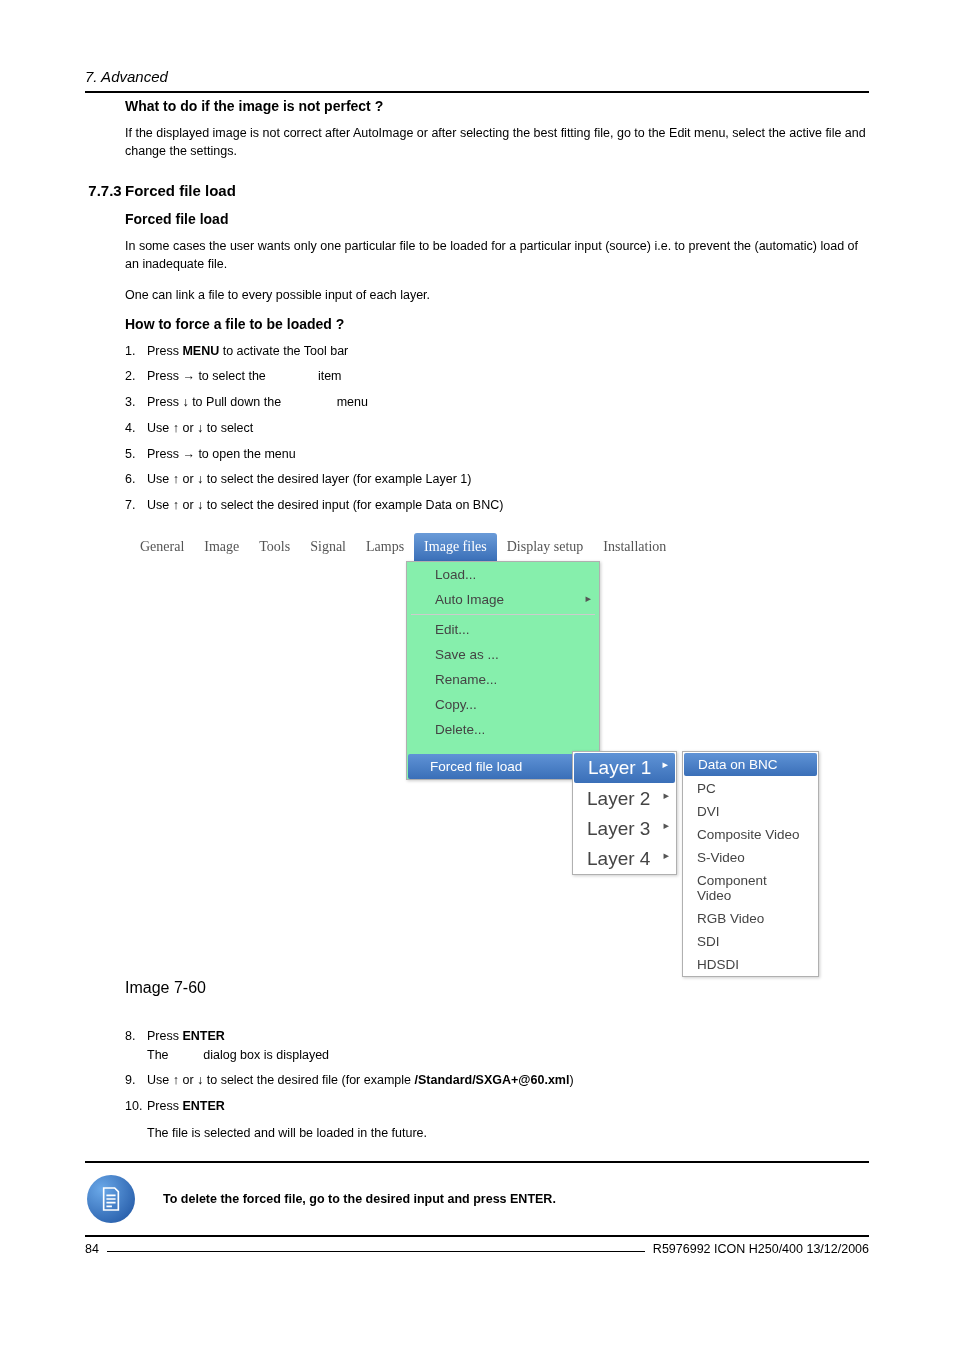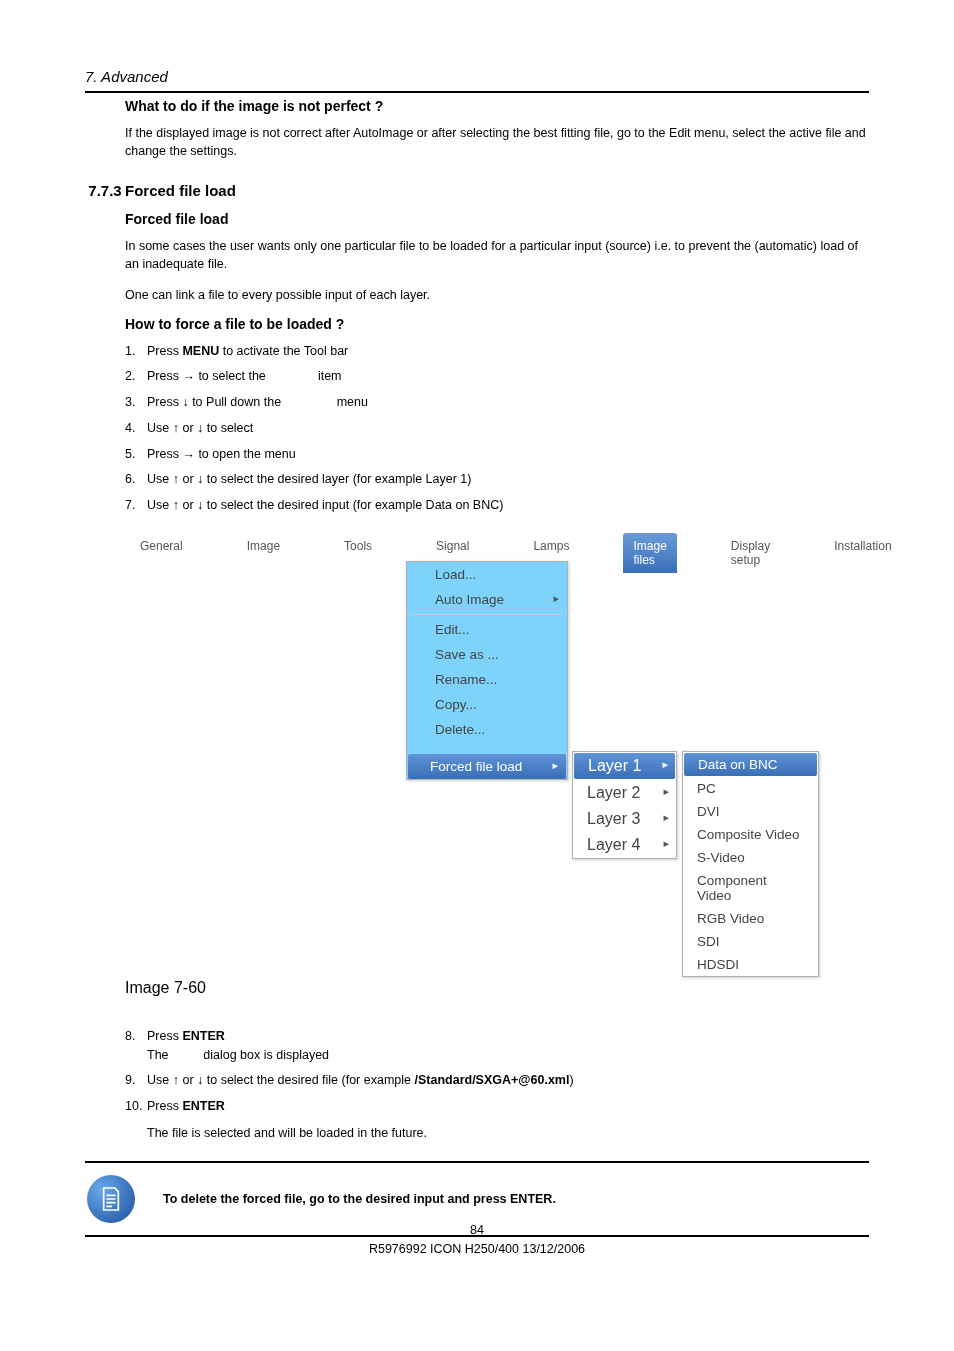--- a/index.html
+++ b/index.html
@@ -27,34 +27,34 @@
   .section-num { width: 40px; font-weight: bold; font-size: 15px; }
   .section-title { font-weight: bold; font-size: 15px; }
   .steps { list-style: none; margin-bottom: 18px; }
   .steps li { font-size: 12.5px; line-height: 1.5; margin-bottom: 7px; display: flex; }
   .steps li .n { width: 22px; flex-shrink: 0; }
   .steps li .t { flex: 1; }
   .bold { font-weight: bold; }
   .caption { font-size: 16px; margin-top: 16px; margin-bottom: 30px; }
 
   .menu-fig { margin-left: 5px; width: 740px; position: relative; }
-  .menu-bar { display: flex; font-family: Liberation Sans, sans-serif; font-size: 12px; color: #555; gap: 44px; }
+  .menu-bar { display: flex; font-family: Liberation Serif, serif; font-size: 14px; color: #555; }
   .menu-bar .mi { padding: 6px 10px; background: #fff; }
   .menu-bar .mi.active {
     background: linear-gradient(#6a9bd8, #3a6fb8);
     color: #fff;
     border-radius: 3px 3px 0 0;
   }
   .dd {
     position: absolute;
     top: 28px;
     left: 276px;
-    width: 162px;
+    width: 194px;
     border: 1px solid #b0b0b0;
-    background: #7dd3fc;
+    background: #86efac;
     font-size: 13.5px;
     color: #444;
     box-shadow: 1px 1px 3px rgba(0,0,0,.2);
   }
   .dd .row { padding: 5px 16px 5px 28px; position: relative; }
   .dd .row.sub:after { content: "▸"; position: absolute; right: 8px; top: 5px; font-size: 11px; color: #555;}
   .dd .sep { border-top: 1px solid #ccc; margin: 2px 4px; }
   .dd .gap { height: 12px; }
   .dd .row.hi {
     background: linear-gradient(#5f93d6, #3a6fb8);
@@ -64,21 +64,21 @@
     border-radius: 2px;
   }
   .dd .row.hi:after { color: #fff; }
   .dd2 {
     position: absolute;
     top: 218px;
     left: 442px;
     width: 105px;
     border: 1px solid #b0b0b0;
     background: #fff;
-    font-size: 16px;
+    font-size: 19px;
     color: #444;
     box-shadow: 1px 1px 3px rgba(0,0,0,.2);
   }
   .dd2 .row { padding: 4px 20px 4px 14px; position: relative; }
   .dd2 .row:after { content: "▸"; position: absolute; right: 7px; top: 5px; font-size: 11px; color: #555;}
   .dd2 .row.hi { background: linear-gradient(#5f93d6, #3a6fb8); color: #fff; border-radius: 2px; margin: 1px;}
   .dd2 .row.hi:after { color: #fff; }
   .dd3 {
     position: absolute;
     top: 218px;
@@ -113,22 +113,21 @@
   .note-text { font-weight: bold; font-size: 12.5px; }
 
   .footer {
     position: absolute;
     bottom: 95px;
     left: 85px;
     right: 85px;
     display: flex;
     justify-content: space-between;
     font-size: 12.5px;
-    align-items: center;
-    flex-direction: column;
+    align-items: flex-end;
   }
   .footer .line { flex: 1; border-bottom: 1.5px solid #000; margin: 0 8px 4px 8px; }
 </style>
 </head>
 <body>
 
 <div class="header-chapter">7. Advanced</div>
 
 <div class="content-indent">
   <div class="h3">What to do if the image is not perfect ?</div>

